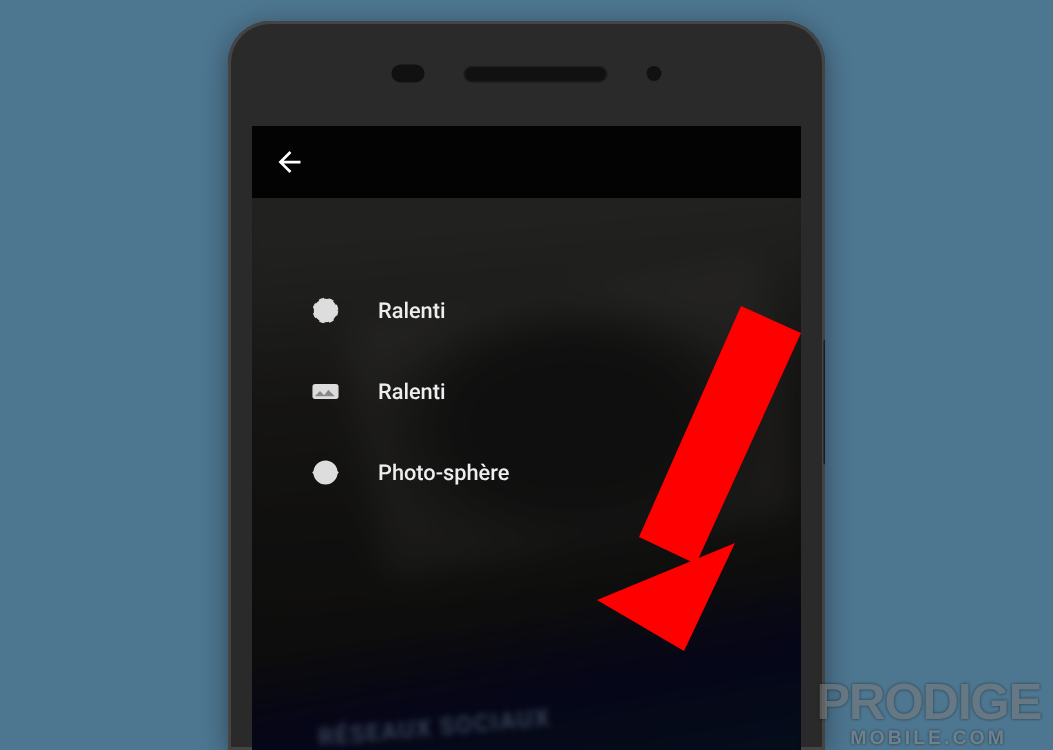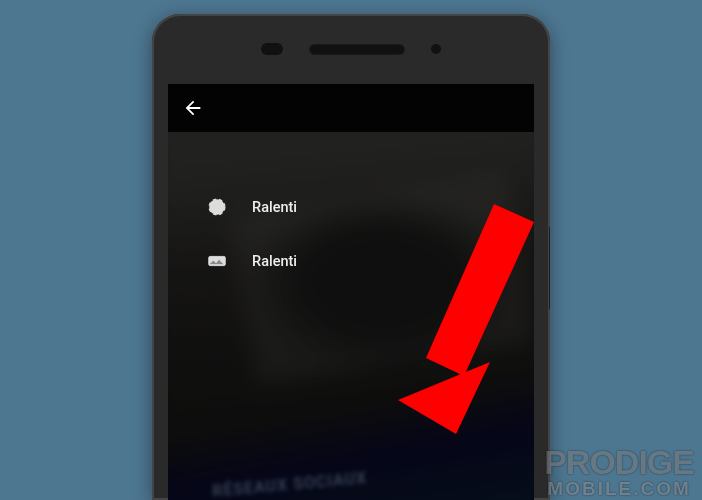--- a/index.html
+++ b/index.html
@@ -91,21 +91,21 @@
     background:#1c1c1c; border-radius:2px;
   }
   .watermark {
     position:absolute; right:8px; bottom:2px;
     font-family: Arial, sans-serif;
     color:#777; text-align:center; line-height:1;
     text-shadow:0 0 2px #000;
     pointer-events:none;
   }
   .watermark .l1 { font-size:34px; font-weight:900; letter-spacing:-1px; color:#7b7b7b; opacity:.55; }
-  .watermark .l2 { font-size:19px; font-weight:700; letter-spacing:2px; color:#8a8a8a; opacity:.55; }
+  .watermark .l2 { font-size:13px; font-weight:700; letter-spacing:2px; color:#8a8a8a; opacity:.55; }
 </style>
 </head>
 <body>
 
 <div class="phone-frame">
   <div class="phone-top">
     <div class="phone-cam"></div>
     <div class="phone-speaker"></div>
     <div class="phone-dot"></div>
   </div>
@@ -140,20 +140,29 @@
       <div class="menu-item">
         <span class="icon">
           <svg width="22" height="22" viewBox="0 0 24 24">
             <rect x="3" y="7" width="18" height="10" rx="1.5" fill="#ddd"></rect>
             <path d="M4 15l4-4 3 3 3-4 6 6H4z" fill="#888"></path>
           </svg>
         </span>
         <span>Ralenti</span>
       </div>
 
+      <div class="menu-item">
+        <span class="icon">
+          <svg width="22" height="22" viewBox="0 0 24 24" fill="none">
+            <circle cx="12" cy="12" r="8" stroke="#ddd" stroke-width="1.6"></circle>
+            <path d="M3 12c2-3 16-3 18 0-2 3-16 3-18 0z" fill="#ddd"></path>
+          </svg>
+        </span>
+        <span>Photo-sphère</span>
+      </div>
 
 
 
     </div>
   </div>
 </div>
 
 <svg class="red-arrow" width="140" height="230" viewBox="0 0 140 230">
   <g fill="#fe0000">
     <polygon points="96,0 136,18 66,172 28,154"></polygon>

